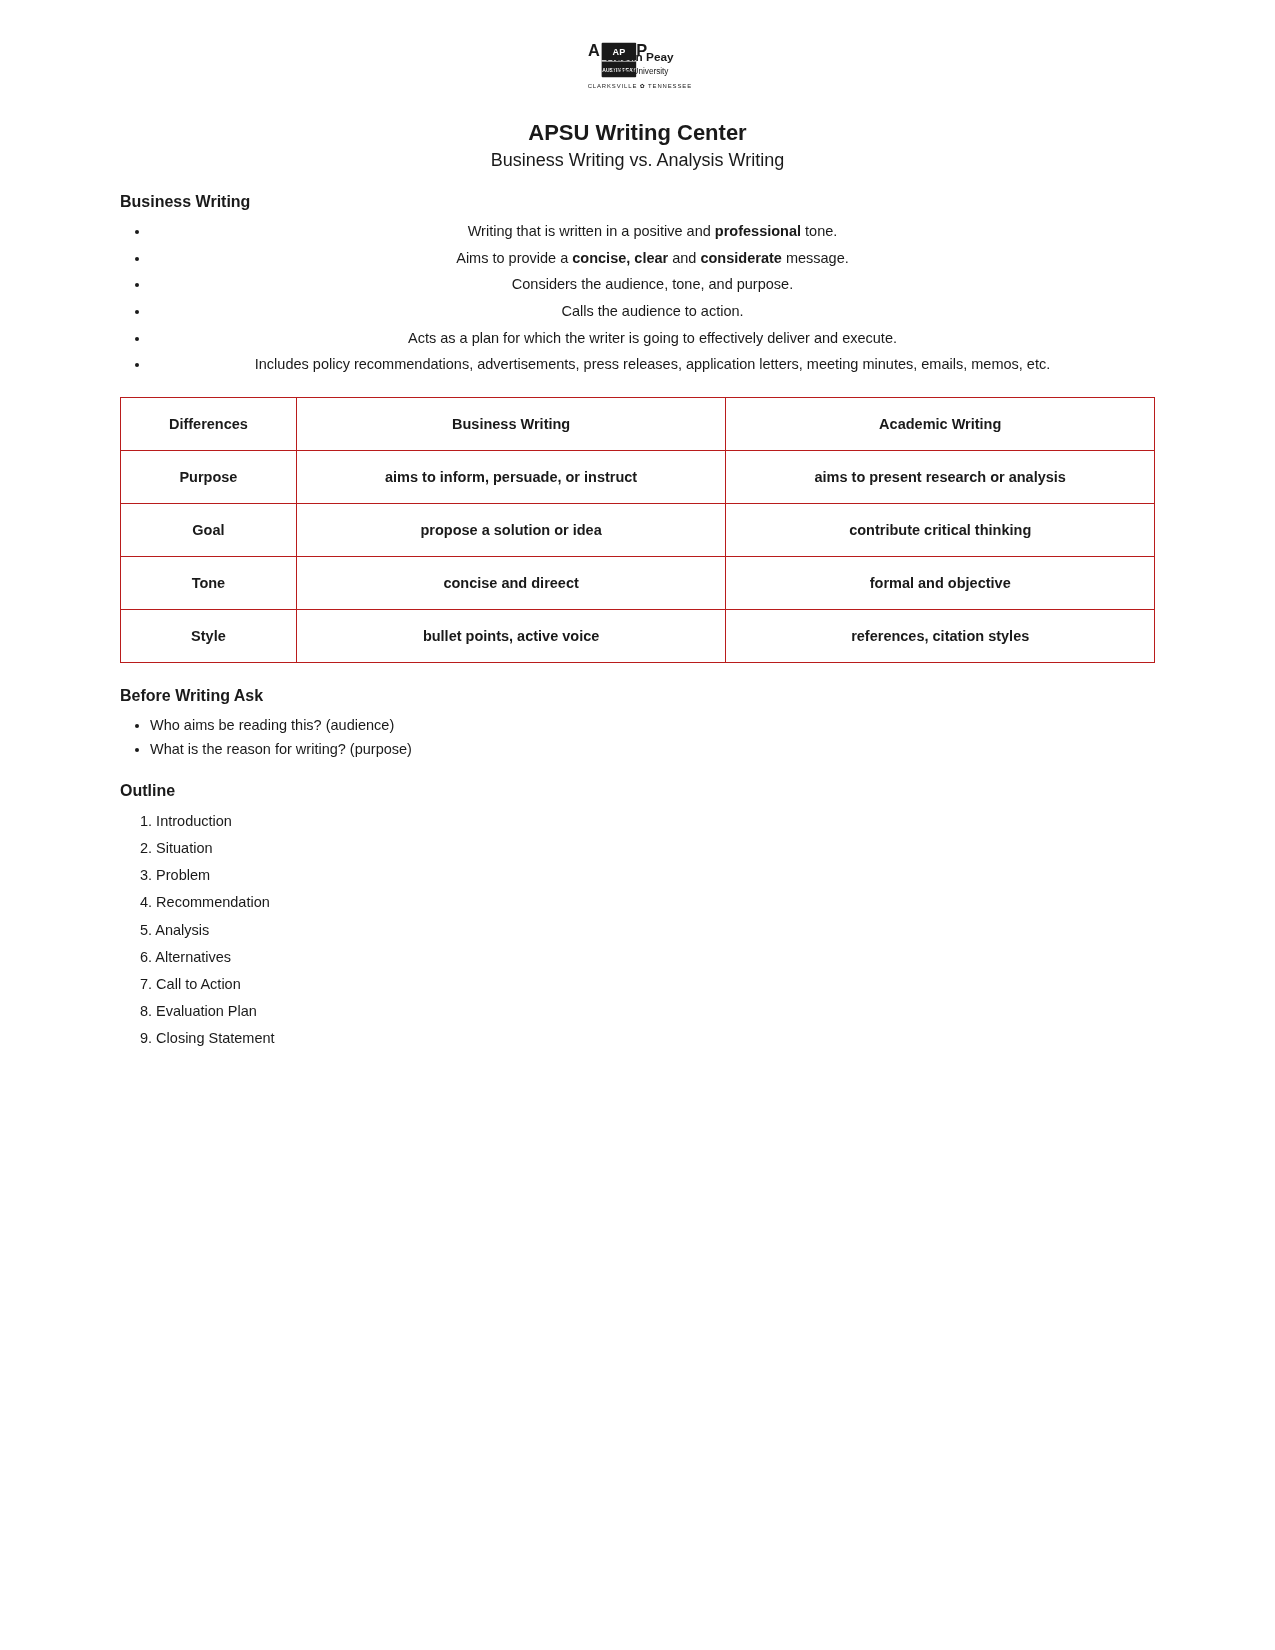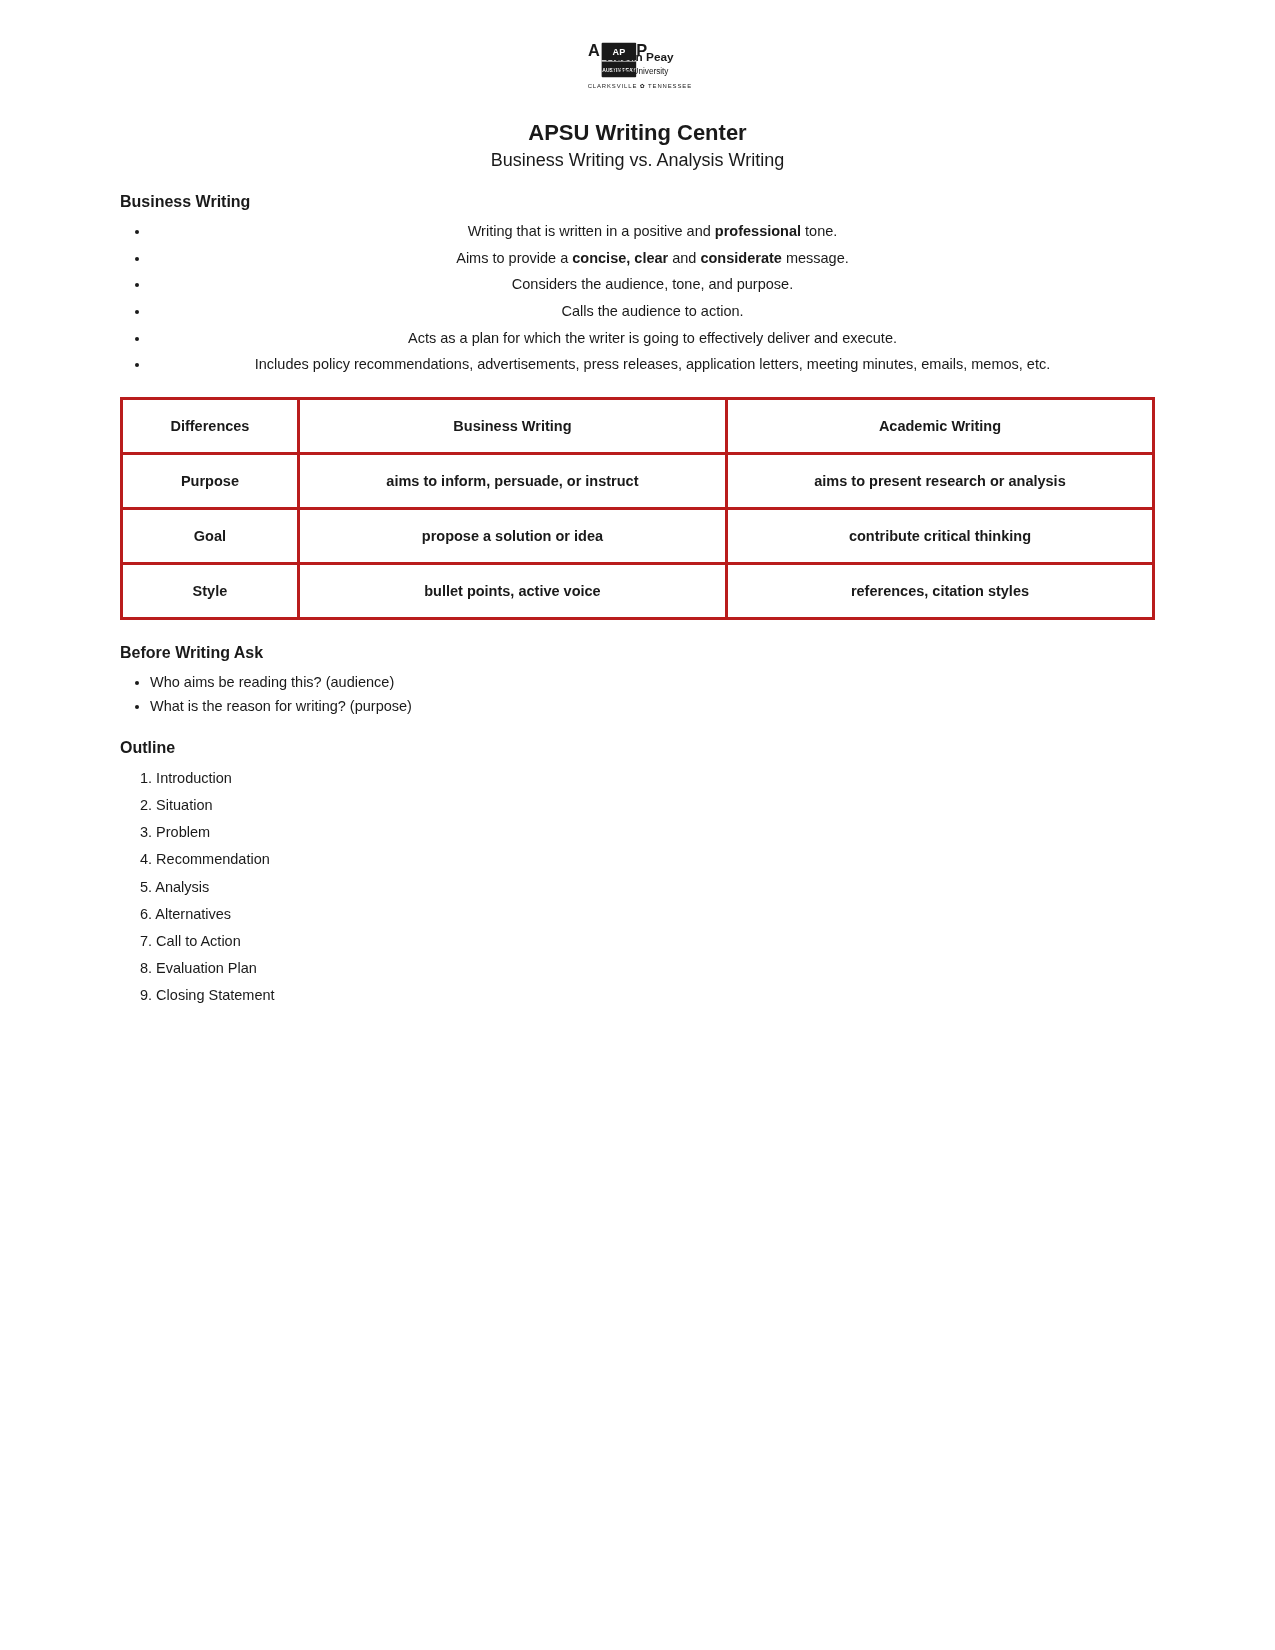--- a/index.html
+++ b/index.html
@@ -73,21 +73,21 @@
     .comparison-table {
       width: 100%;
       border-collapse: collapse;
       margin: 20px 0 24px 0;
       font-family: Arial, sans-serif;
       font-size: 14.5px;
     }
 
     .comparison-table th,
     .comparison-table td {
-      border: 3px solid #b91c1c;
+      border: 1px solid #b91c1c;
       padding: 18px 20px;
       text-align: center;
       vertical-align: middle;
     }
 
     .comparison-table thead th {
       font-weight: bold;
       background: #ffffff;
     }
 
@@ -174,20 +174,25 @@
   <tbody>
     <tr>
       <td class="row-label">Purpose</td>
       <td class="row-value">aims to inform, persuade, or instruct</td>
       <td class="row-value">aims to present research or analysis</td>
     </tr>
     <tr>
       <td class="row-label">Goal</td>
       <td class="row-value">propose a solution or idea</td>
       <td class="row-value">contribute critical thinking</td>
+    </tr>
+    <tr>
+      <td class="row-label">Tone</td>
+      <td class="row-value">concise and direect</td>
+      <td class="row-value">formal and objective</td>
     </tr>
     <tr>
       <td class="row-label">Style</td>
       <td class="row-value">bullet points, active voice</td>
       <td class="row-value">references, citation styles</td>
     </tr>
   </tbody>
 </table>
 
 <div>

